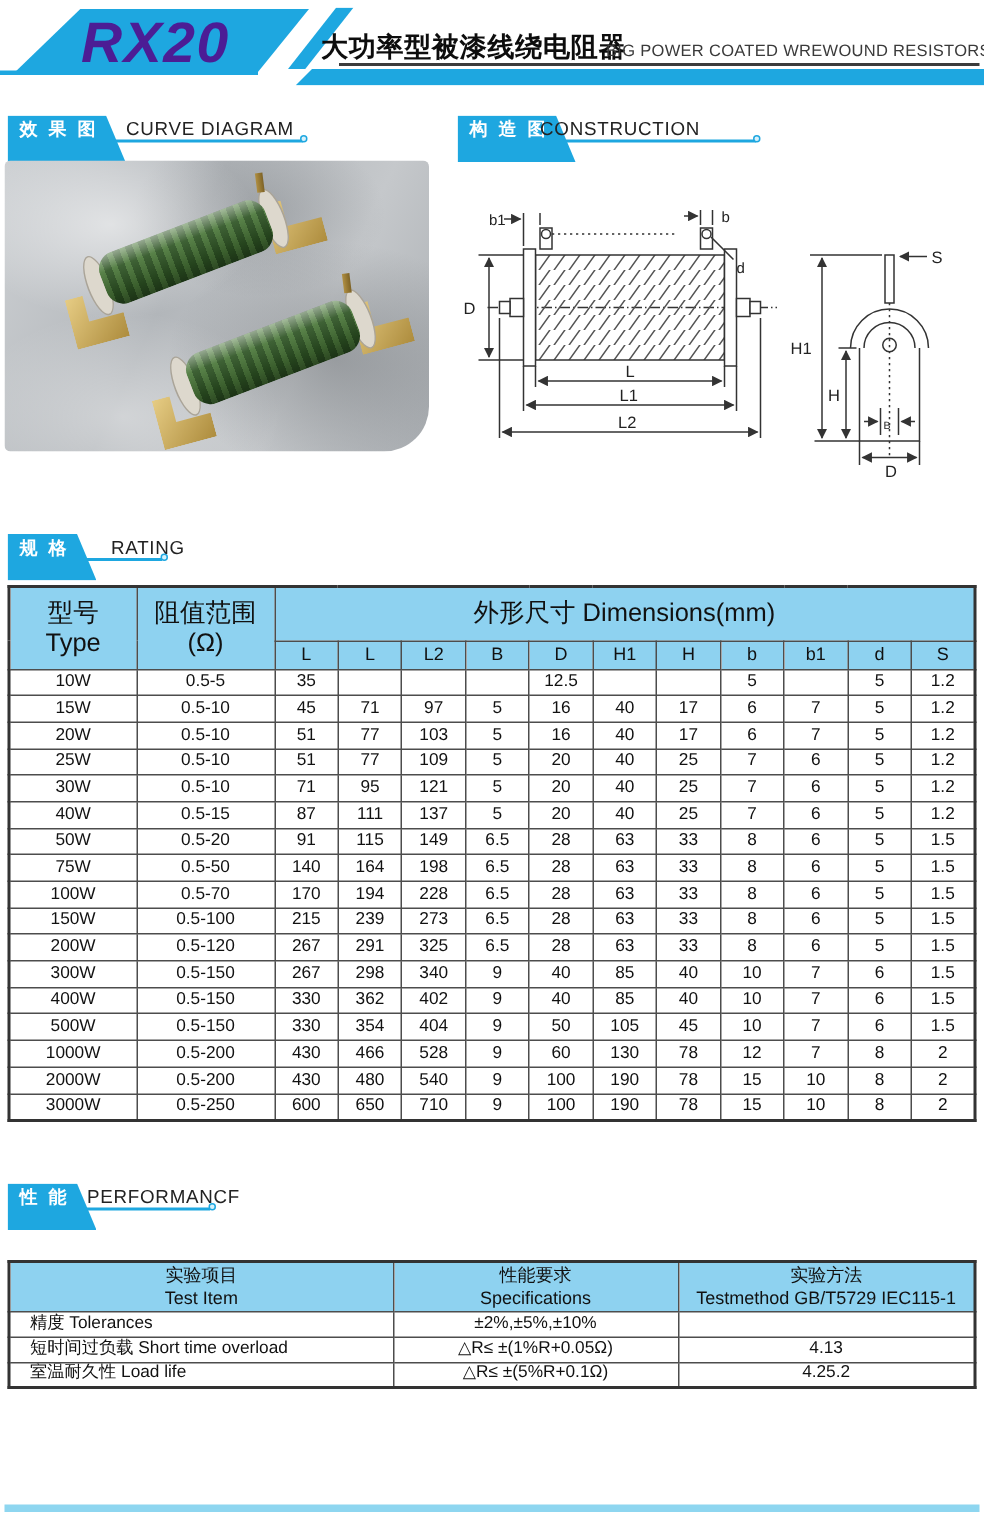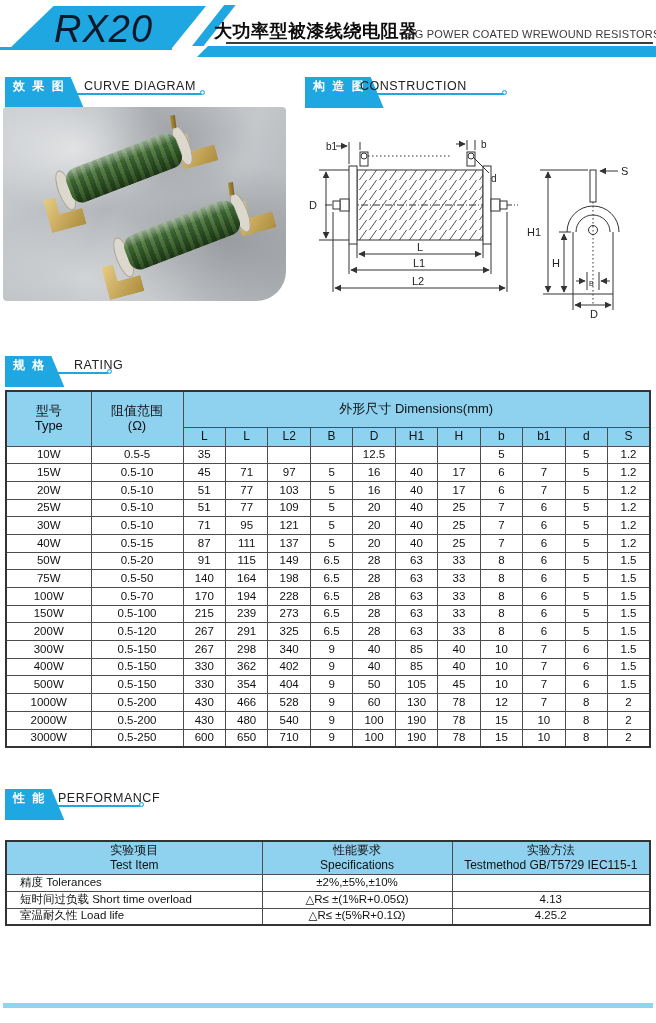--- a/index.html
+++ b/index.html
@@ -9,22 +9,22 @@
     --line:#4d4d4d;
   }
   *{margin:0;padding:0;box-sizing:border-box;}
   html,body{background:#fdfdfd;}
   body{font-family:"Liberation Sans","DejaVu Sans",sans-serif;color:#111;}
   .page{position:relative;width:656px;height:1023px;background:#fff;overflow:hidden;}
 
   
   .rx-block{position:absolute;left:8px;top:6px;width:198px;height:44px;background:var(--brand);
     clip-path:polygon(23% 0,100% 0,82% 100%,0 100%);}
-  .rx-text{position:absolute;left:46px;top:1px;font-style:italic;font-weight:normal;font-size:38px;
-    letter-spacing:1px;color:#0f172a;line-height:44px;}
+  .rx-text{position:absolute;left:46px;top:1px;font-style:italic;font-weight:bold;font-size:38px;
+    letter-spacing:1px;color:#4c1d95;line-height:44px;}
   .rx-stripe{position:absolute;left:192px;top:5px;width:46px;height:41px;background:var(--brand);
     clip-path:polygon(70% 0,95% 0,25% 100%,0 100%);}
   .top-bar{position:absolute;left:192px;top:46px;width:464px;height:11px;background:var(--brand);
     clip-path:polygon(16px 0,100% 0,100% 100%,5px 100%);}
   .top-line-left{position:absolute;left:0;top:47px;width:172px;height:3px;background:var(--brand);}
   .title-cn{position:absolute;left:214px;top:19px;font-size:18px;font-weight:bold;letter-spacing:.5px;color:#0d0d0d;white-space:nowrap;}
   .title-en{position:absolute;left:404px;top:28px;font-size:11px;color:#3a3a3a;letter-spacing:.2px;white-space:nowrap;}
   .title-rule{position:absolute;left:226px;top:42px;width:427px;height:2px;background:#3c3c3c;}
 
   
@@ -59,21 +59,21 @@
 
   
   .construction{position:absolute;left:300px;top:140px;width:356px;height:180px;}
   .construction text{font-family:"Liberation Sans","DejaVu Sans",sans-serif;fill:#222;}
 
   
   table{border-collapse:collapse;table-layout:fixed;background:#fff;}
   .rating{position:absolute;left:5px;top:390px;width:646px;font-size:11.5px;border:2px solid #333;}
   .rating th,.rating td{border:1px solid var(--line);text-align:center;padding:0;line-height:1.15;overflow:hidden;}
   .rating thead th{background:var(--thead);font-weight:normal;}
-  .rating .h1{height:36px;font-size:13px;margin-top:28px;}
+  .rating .h1{height:36px;font-size:17px;margin-top:28px;}
   .rating .subhead th{height:19px;font-size:12px;}
   .rating tbody td{height:17.7px;}
   .perf{position:absolute;left:5px;top:840px;width:646px;font-size:11.5px;border:2px solid #333;}
   .perf th,.perf td{border:1px solid var(--line);text-align:center;padding:0;line-height:1.2;overflow:hidden;}
   .perf thead th{background:var(--thead);font-weight:normal;font-size:12px;height:33px;margin-left:28px;}
   .perf tbody td{height:17px;}
   .perf tbody td.item{text-align:left;padding-left:13px;margin-left:24px;}
 
   .bottom-bar{position:absolute;left:3px;top:1003px;width:650px;height:5px;background:var(--bar);}
 </style>

